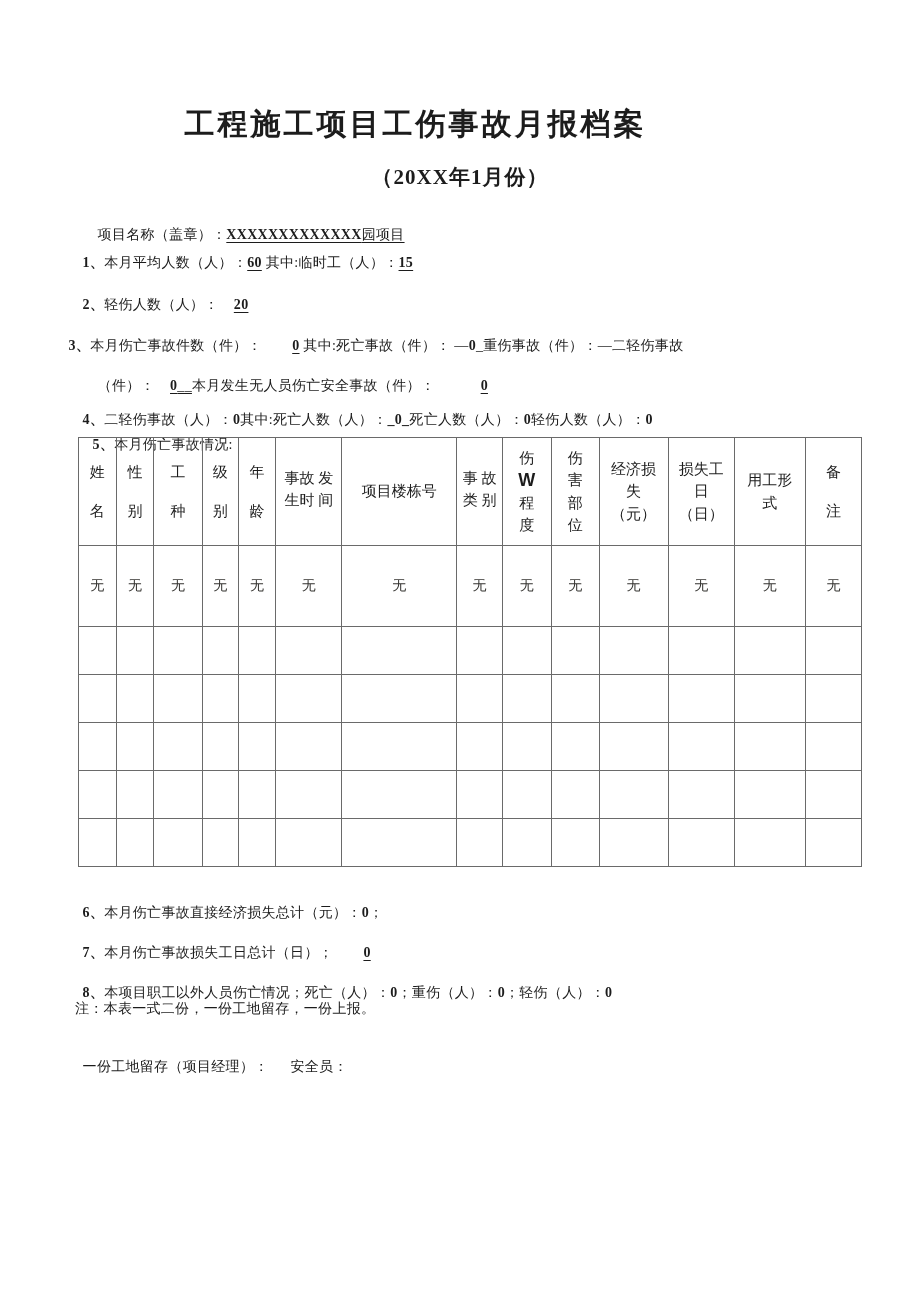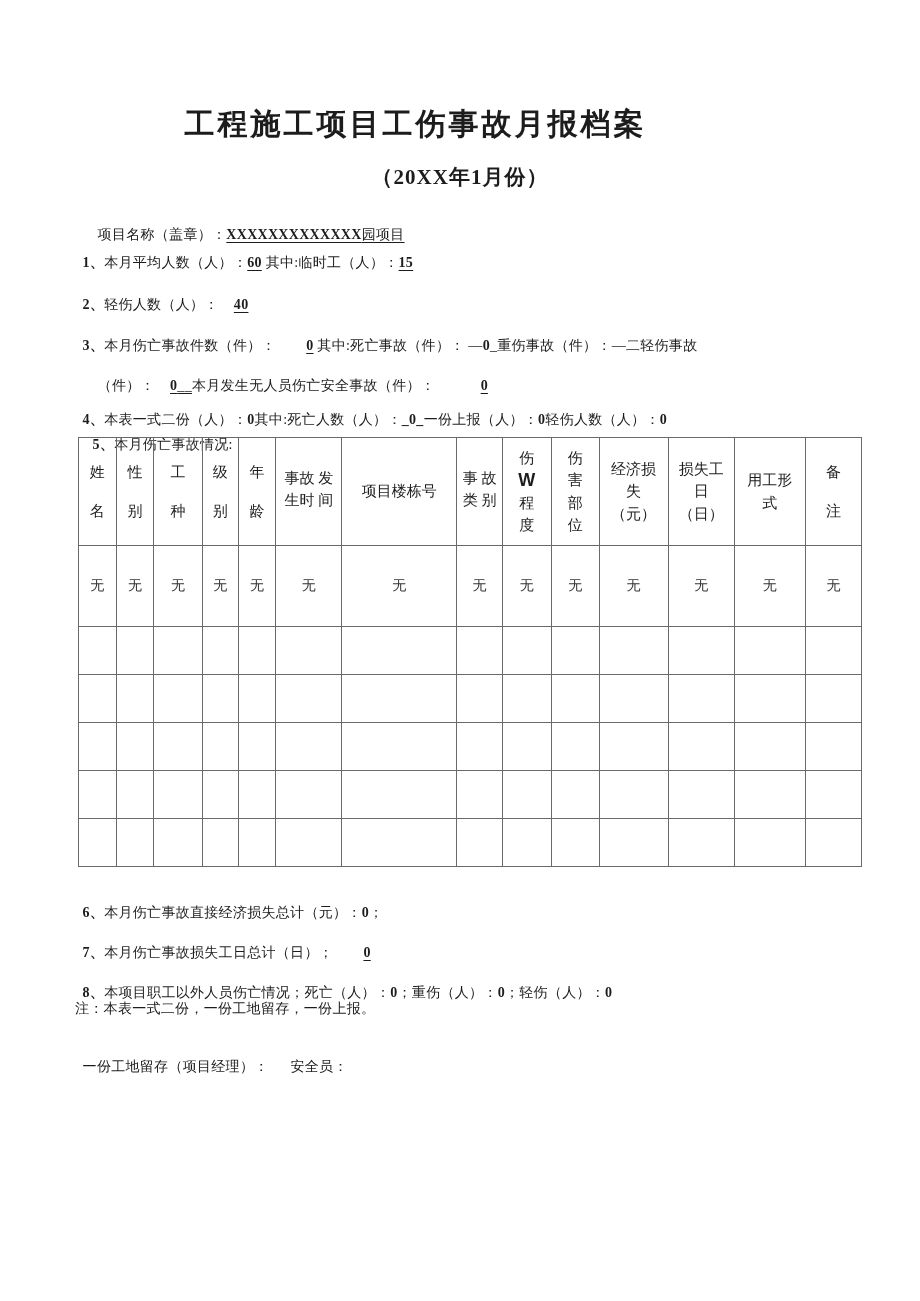--- a/index.html
+++ b/index.html
@@ -42,33 +42,33 @@
 
 <div class="abs doc-line" style="top:205px;left:90px;">
   <span>项目名称（盖章）：</span><span class="ul"><span class="b">XXXXXXXXXXXXX</span><span>园项目</span></span>
 </div>
 
 <div class="abs doc-line" style="top:233px;left:75px;">
   <span class="no">1、</span><span>本月平均人数（人）：</span><span class="uv">60</span><span> 其中:临时工（人）：</span><span class="uv">15</span>
 </div>
 
 <div class="abs doc-line" style="top:275px;left:75px;">
-  <span class="no">2、</span><span>轻伤人数（人）：    </span><span class="uv">40</span>
-</div>
-
-<div class="abs doc-line" style="top:316px;left:75px;">
+  <span class="no">2、</span><span>轻伤人数（人）：    </span><span class="uv">20</span>
+</div>
+
+<div class="abs doc-line" style="top:316px;left:61px;">
   <span class="no">3、</span><span>本月伤亡事故件数（件）：        </span><span class="uv">0</span><span> 其中:死亡事故（件）： </span><span>—</span><span class="b">0</span><span>_</span><span>重伤事故（件）：</span><span>—二轻伤事故</span>
 </div>
 
 <div class="abs doc-line" style="top:356px;left:90px;">
   <span>（件）：    </span><span class="uv">0</span><span class="ul">__</span><span>本月发生无人员伤亡安全事故（件）：            </span><span class="uv">0</span>
 </div>
 
 <div class="abs doc-line" style="top:390px;left:75px;">
-  <span class="no">4、</span><span>本表一式二份（人）：</span><span class="b">0</span><span>其中:死亡人数（人）：</span><span class="b">_0_</span><span>一份上报（人）：</span><span class="b">0</span><span>轻伤人数（人）：</span><span class="b">0</span>
+  <span class="no">4、</span><span>二轻伤事故（人）：</span><span class="b">0</span><span>其中:死亡人数（人）：</span><span class="b">_0_</span><span>死亡人数（人）：</span><span class="b">0</span><span>轻伤人数（人）：</span><span class="b">0</span>
 </div>
 
 <div class="abs doc-line" style="top:415px;left:85px;">
   <span class="no">5、</span><span>本月伤亡事故情况:</span>
 </div>
 
 <table>
     <colgroup>
       <col style="width: 37px;">
       <col style="width: 37px;">

